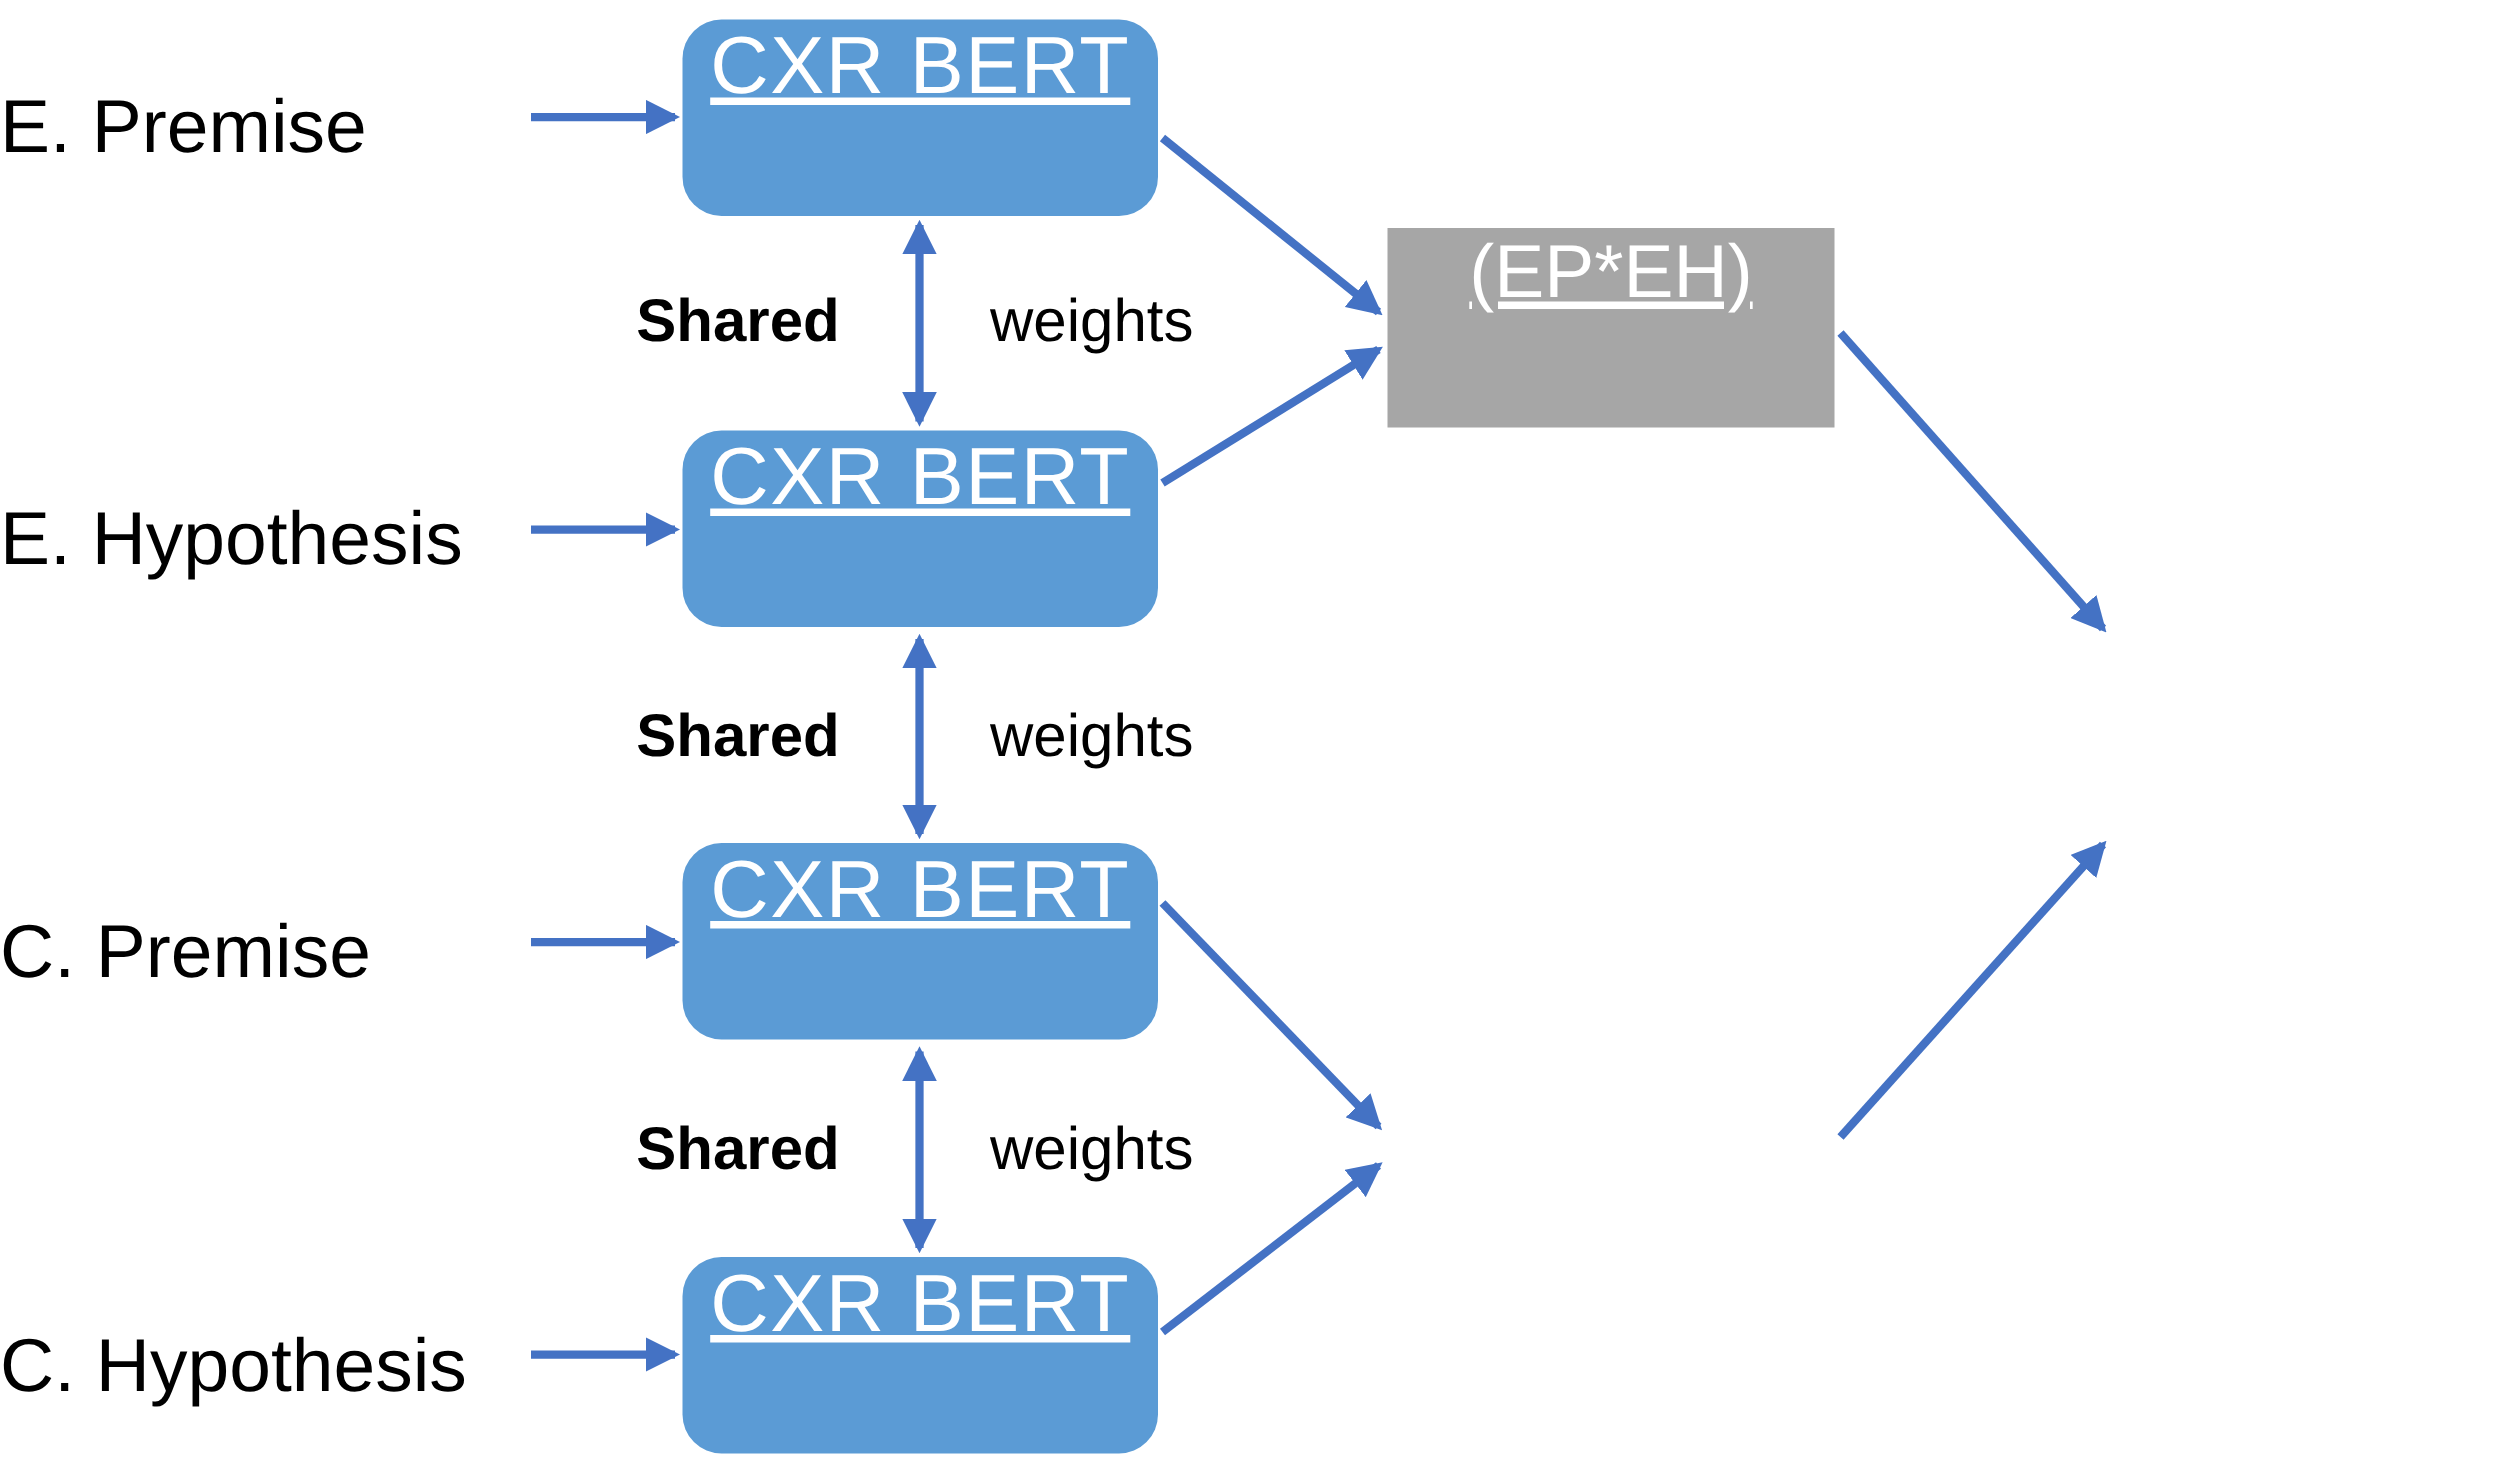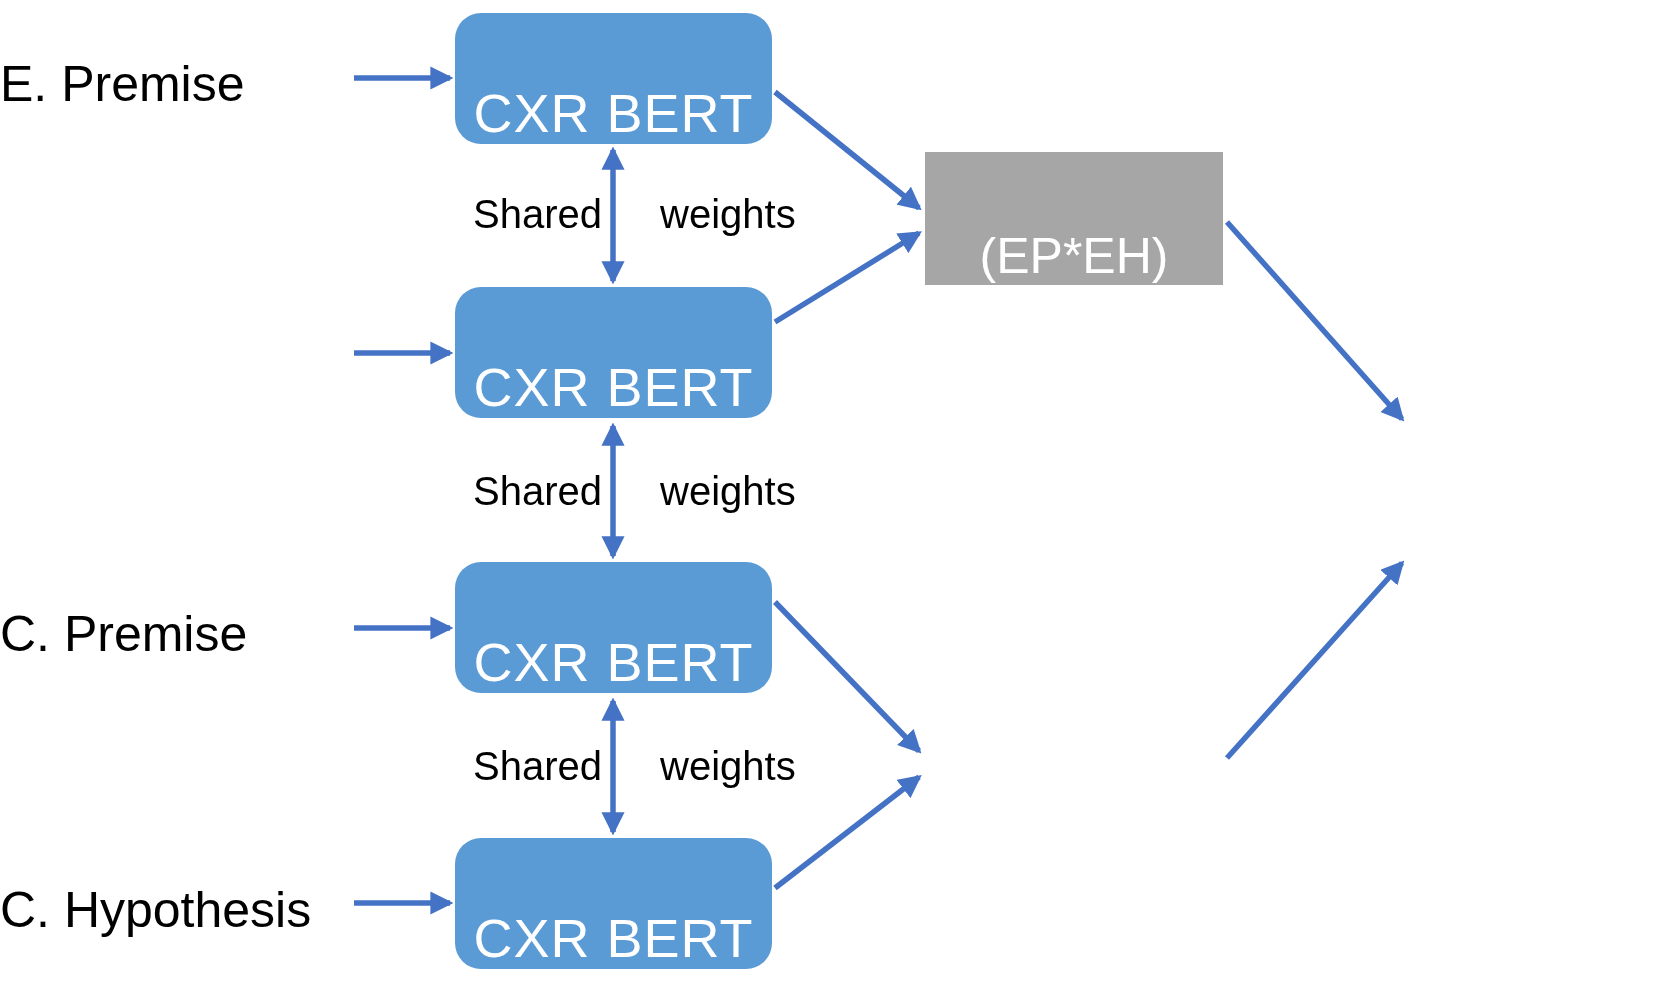--- a/index.html
+++ b/index.html
@@ -30,25 +30,26 @@
   }
   .arrow{
     stroke:var(--arrow);
     stroke-width:5.5;
     fill:none;
   }
   #ah path{ fill:var(--arrow); }
   .box{
     position:absolute;
     display:flex;
-    align-items:flex-end;
+    align-items:flex-start;
     justify-content:center;
     text-align:center;
     color:var(--box-text);
     box-sizing:border-box;
+    text-decoration:underline;
   }
   .encoder{
     left:455px;
     width:317px;
     height:131px;
     background:var(--encoder-fill);
     border-radius:26px;
     font-size:54px;
     letter-spacing:1px;
   }
@@ -81,22 +82,23 @@
   }
   .sw{
     position:absolute;
     font-size:40px;
     line-height:52px;
     color:var(--ink);
     white-space:nowrap;
   }
   .sw-left{
     width:220px;
-    text-align:right;
+    text-align:center;
     left:382px;
+    font-weight:bold;
   }
   .sw-right{
     width:220px;
     text-align:left;
     left:628px;
     margin-left:32px;
   }
 </style>
 </head>
 <body>
@@ -122,20 +124,21 @@
     <line class="arrow" x1="775" y1="92" x2="919" y2="208" marker-end="url(#ah)"></line>
     <line class="arrow" x1="775" y1="322" x2="919" y2="233" marker-end="url(#ah)"></line>
     <line class="arrow" x1="775" y1="602" x2="919" y2="751" marker-end="url(#ah)"></line>
     <line class="arrow" x1="775" y1="888" x2="919" y2="777" marker-end="url(#ah)"></line>
 
     <line class="arrow" x1="1227" y1="222" x2="1402" y2="419" marker-end="url(#ah)"></line>
     <line class="arrow" x1="1227" y1="758" x2="1402" y2="563" marker-end="url(#ah)"></line>
   </svg>
 
   <div class="input-label" style="top:56px">E. Premise</div>
+  <div class="input-label" style="top:331px">E. Hypothesis</div>
   <div class="input-label" style="top:606px">C. Premise</div>
   <div class="input-label" style="top:882px">C. Hypothesis</div>
 
   <div class="box encoder" style="top:13px">
     <span>CXR BERT</span>
   </div>
   <div class="box encoder" style="top:287px">
     <span>CXR BERT</span>
   </div>
   <div class="box encoder" style="top:562px">

